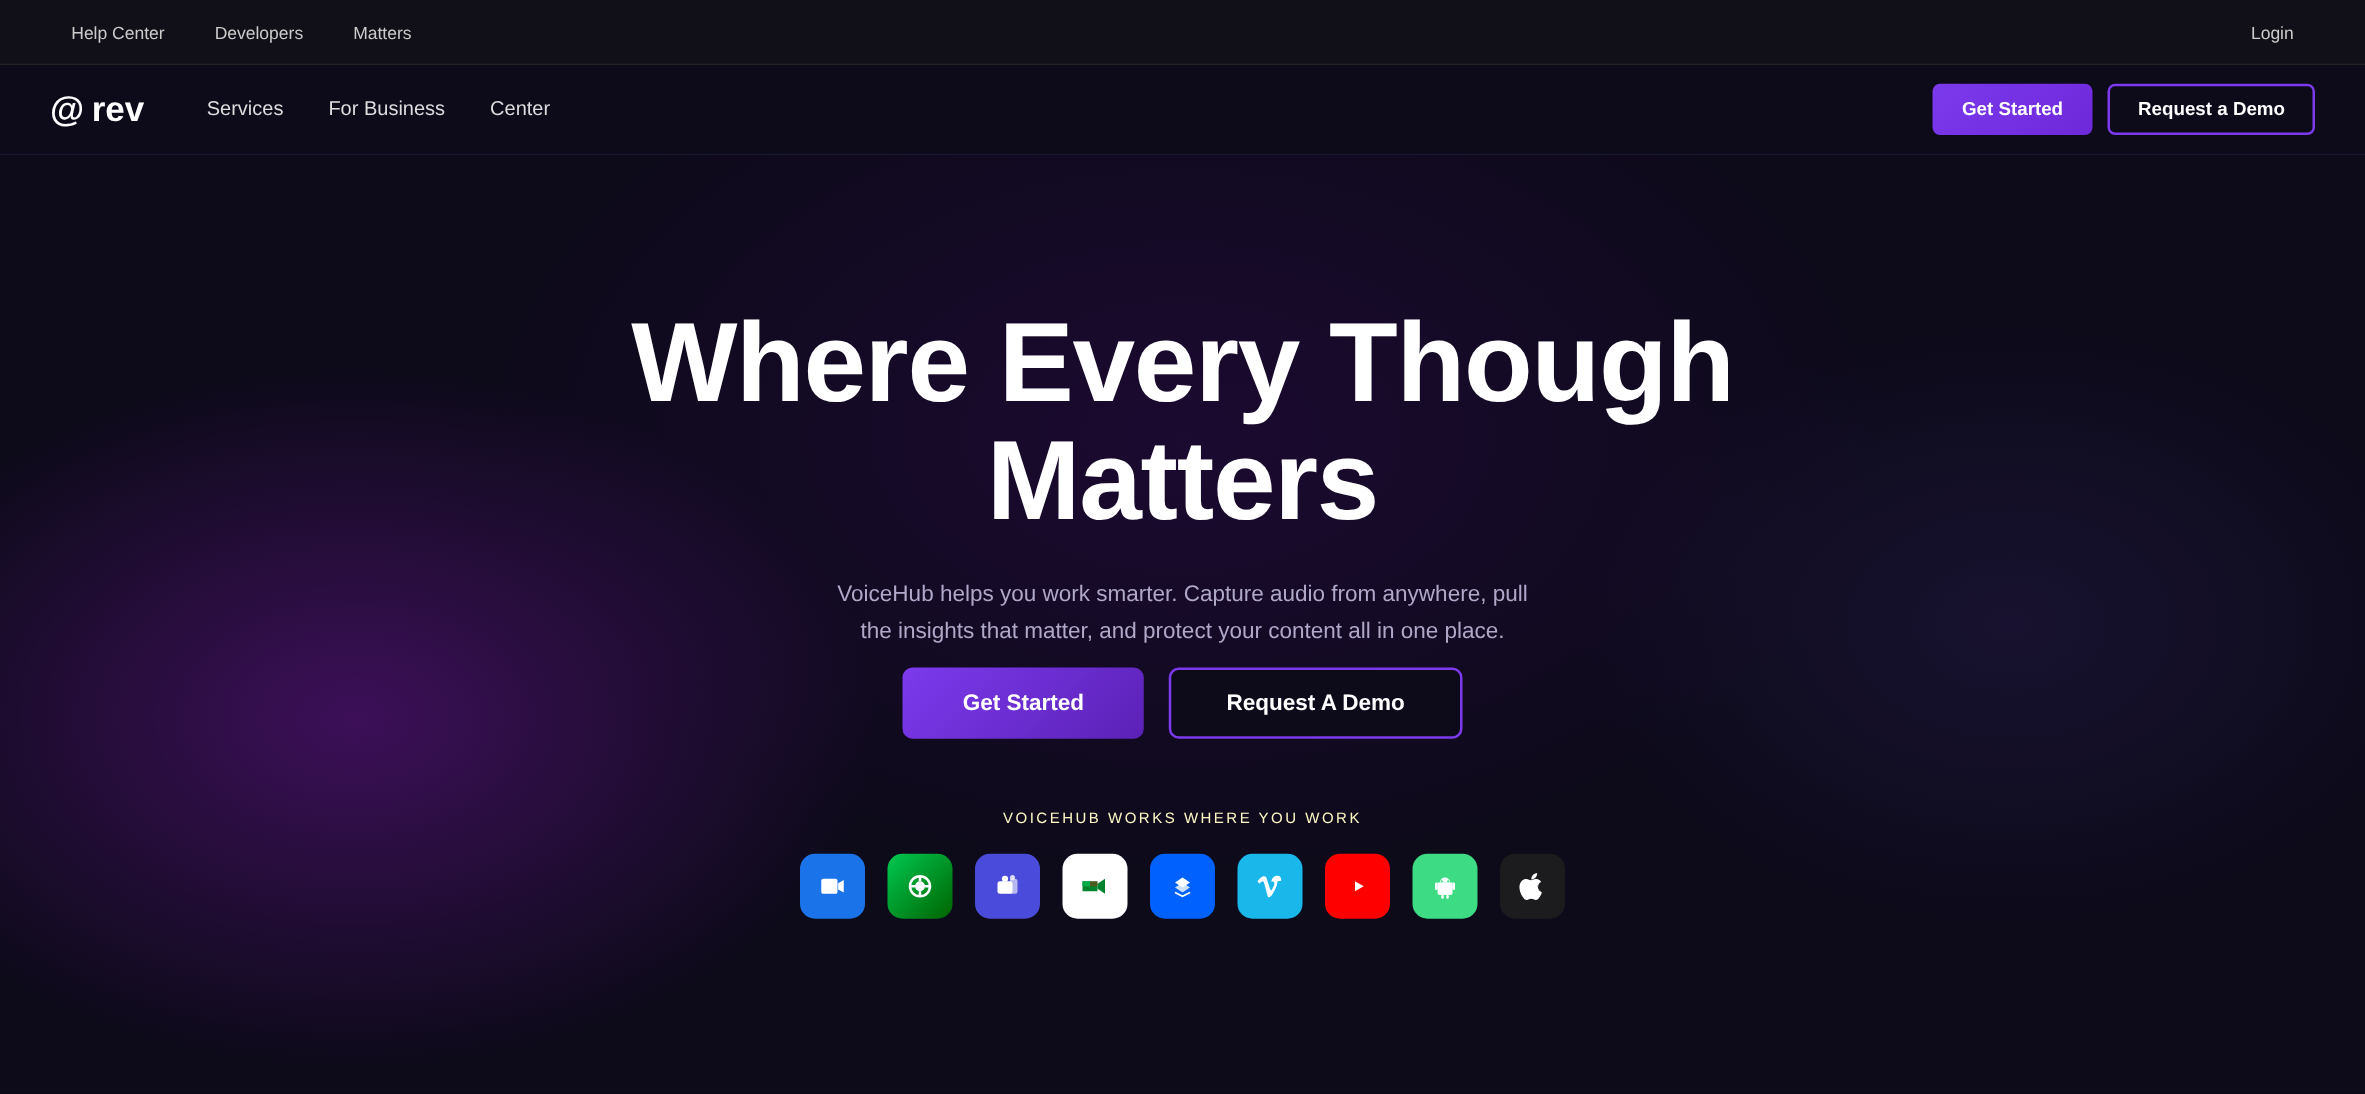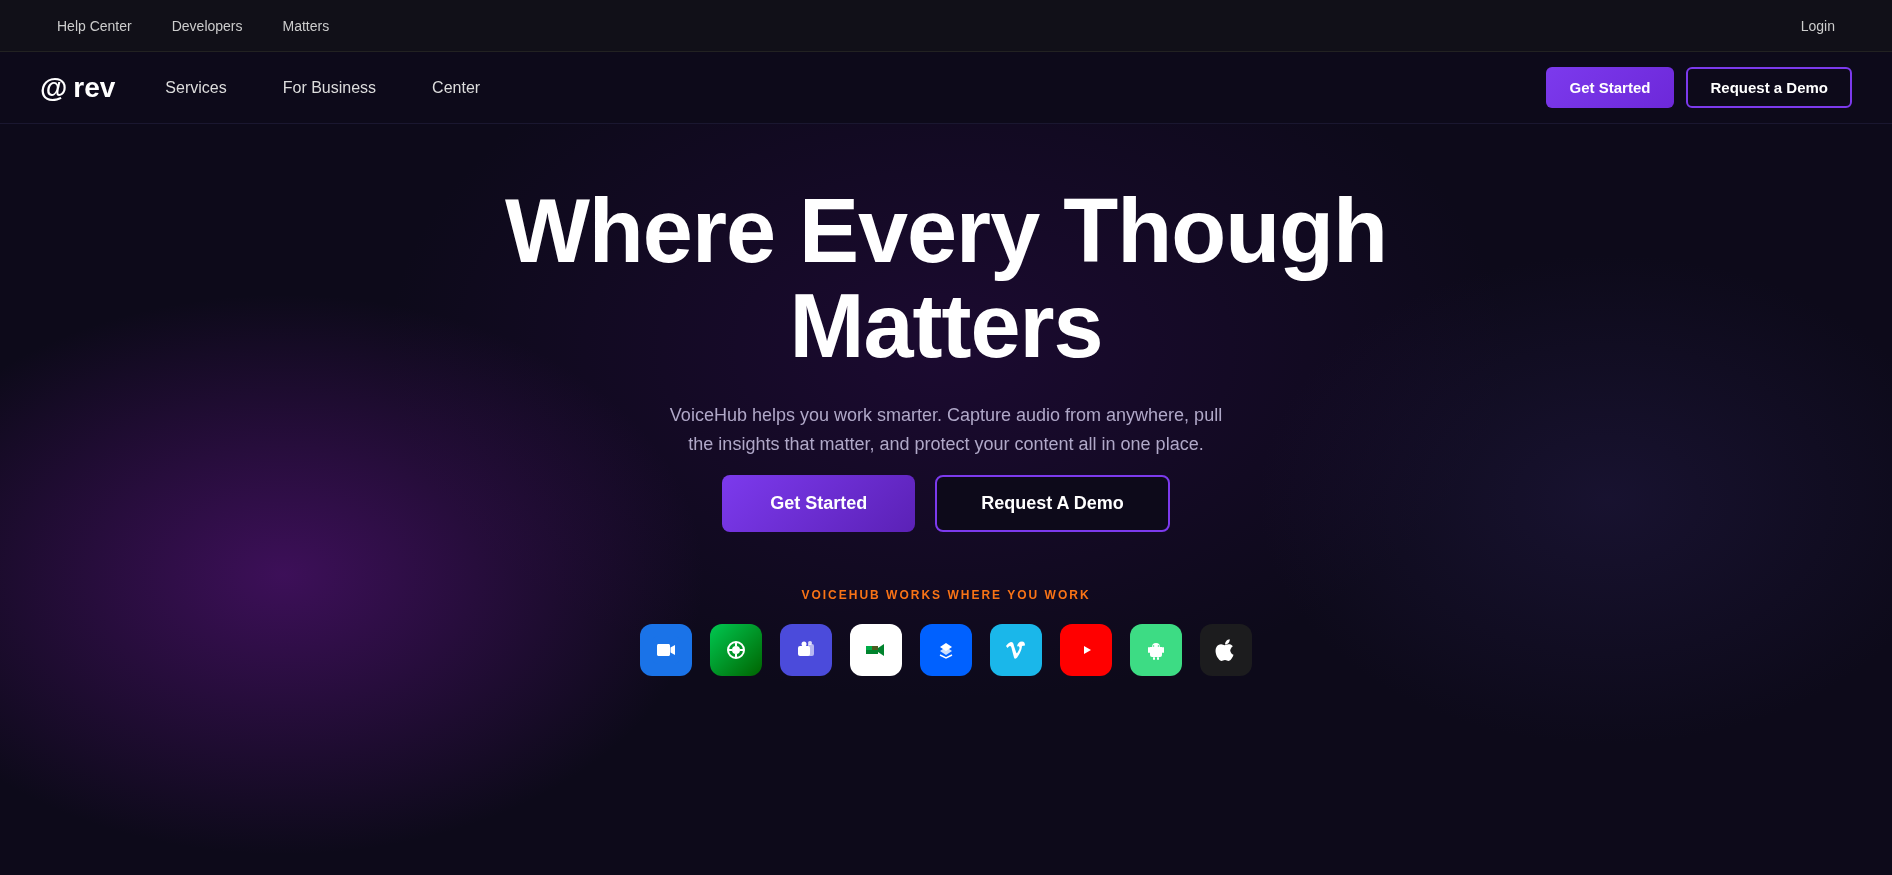--- a/index.html
+++ b/index.html
@@ -53,21 +53,21 @@
       color: #fff;
       margin-right: 50px;
       text-decoration: none;
     }
     .logo-icon {
       font-size: 28px;
       color: #fff;
     }
     .nav-links {
       display: flex;
-      gap: 56px;
+      gap: 36px;
       flex: 1;
       text-align: right;
     }
     .nav-links a {
       color: #ddd;
       text-decoration: none;
       font-size: 16px;
       font-weight: 500;
     }
     .nav-actions {
@@ -96,21 +96,21 @@
       cursor: pointer;
     }
 
     
     .hero {
       position: relative;
       min-height: 751px;
       display: flex;
       flex-direction: column;
       align-items: center;
-      justify-content: flex-start;
+      justify-content: center;
       text-align: center;
       padding: 60px 40px 80px;
       overflow: hidden;
     }
 
     
     .hero::before {
       content: '';
       position: absolute;
       top: 0; left: 0; right: 0; bottom: 0;
@@ -168,23 +168,23 @@
       border: 2px solid #7c3aed;
       padding: 16px 44px;
       border-radius: 8px;
       font-size: 18px;
       font-weight: 700;
       cursor: pointer;
     }
 
     .works-label {
       font-size: 12px;
-      font-weight: 700;
+      font-weight: 400;
       letter-spacing: 2px;
-      color: #f97316;
+      color: #fef9c3;
       margin-bottom: 22px;
       text-transform: uppercase;
     }
 
     .integration-icons {
       display: flex;
       gap: 18px;
       justify-content: center;
       align-items: center;
     }

